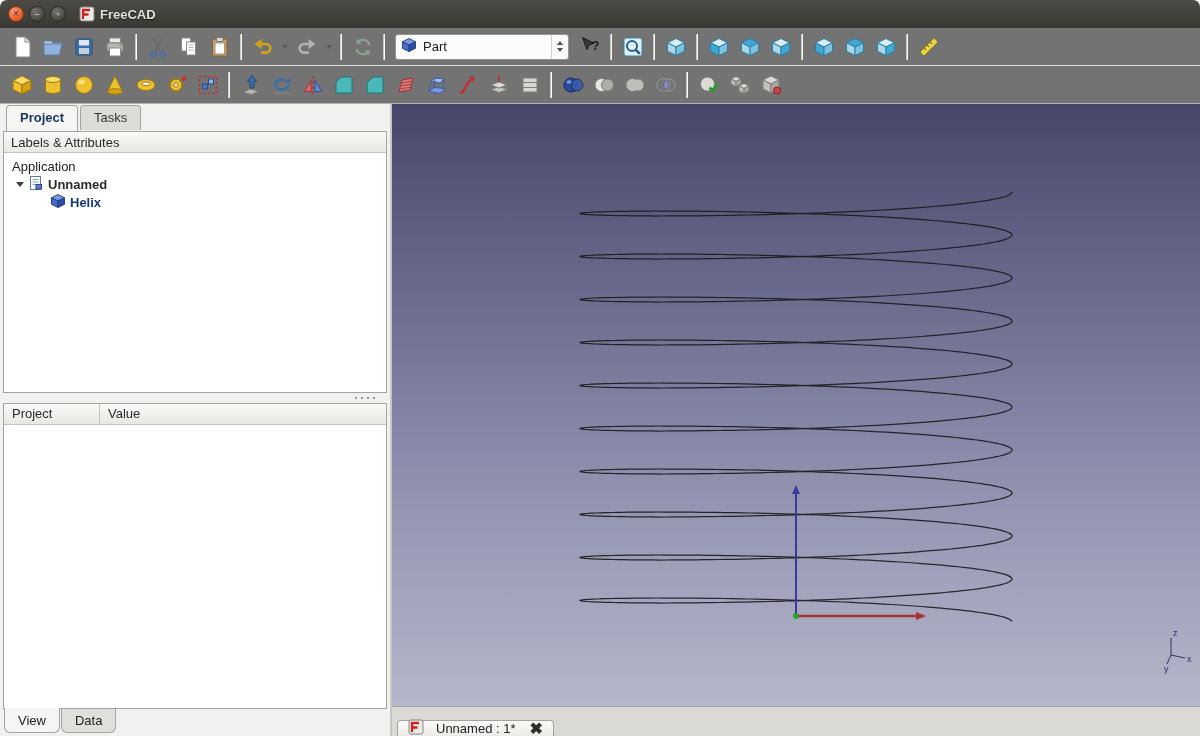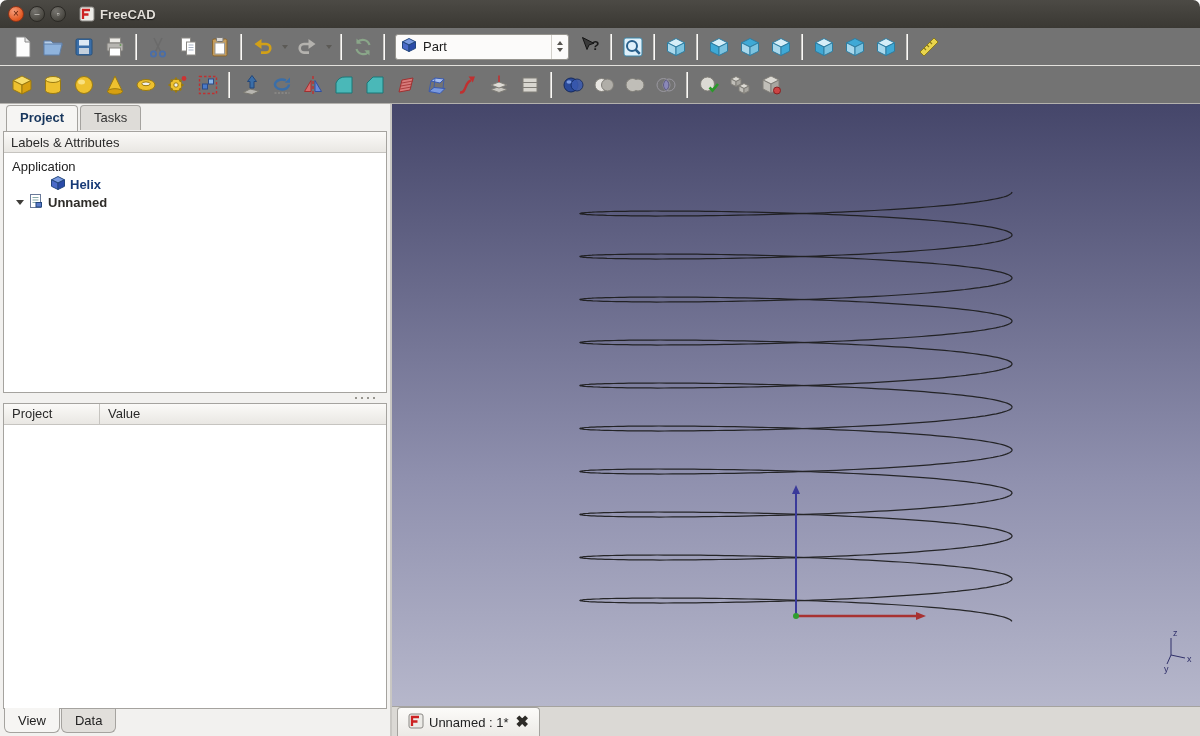--- a/index.html
+++ b/index.html
@@ -83,21 +83,21 @@
   .btab{padding:4px 13px 4px;border:1px solid #a5a39f;border-top:none;border-radius:0 0 6px 6px;
     background:#e1dfdb;color:#222;margin-right:1px}
   .btab.active{background:#f6f5f3;margin-top:-1px;padding-top:5px}
 
   
   .right-col{flex:1;display:flex;flex-direction:column;min-width:0}
   .viewport{flex:1;position:relative;min-height:0;overflow:hidden}
   .viewport svg{position:absolute;left:0;top:0}
   .mdi-bar{height:30px;flex:none;background:#dbd9d5;border-top:1px solid #a5a39f;
     display:flex;align-items:flex-end;padding:0 5px}
-  .mdi-tab{height:29px;display:flex;align-items:center;gap:5px;padding:0 10px;
+  .mdi-tab{height:16px;display:flex;align-items:center;gap:12px;padding:0 10px;
     background:linear-gradient(#fcfbf9,#eceae6);border:1px solid #a5a39f;border-bottom:none;
     border-radius:4px 4px 0 0}
   .mdi-tab .close-x{font-weight:bold;font-size:16px;color:#2e2c28;margin-left:2px;line-height:1}
 </style>
 </head>
 <body>
 
 <div class="window">
 
   <div class="titlebar">
@@ -540,36 +540,36 @@
         <div class="ptab active">Project</div>
         <div class="ptab">Tasks</div>
       </div>
 
       <div class="tree-box">
         <div class="tree-header">Labels &amp; Attributes</div>
         <div class="tree-body">
           <div class="tree-row" style="padding-left:8px">
             <span class="lbl">Application</span>
           </div>
-          <div class="tree-row" style="padding-left:46px">
-            <span><svg width="16" height="16" viewBox="0 0 16 16">
-                  <path d="M8 1.5 14.5 4.8 8 8 1.5 4.8Z" fill="#7a9ae0" stroke="#23477e"></path>
-                  <path d="M1.5 4.8 8 8v6.5L1.5 11.3Z" fill="#4a6ac8" stroke="#23477e"></path>
-                  <path d="M14.5 4.8 8 8v6.5l6.5-3.2Z" fill="#2a4aa8" stroke="#23477e"></path>
-                </svg></span>
-            <span class="lbl bold-feat">Helix</span>
-          </div>
           <div class="tree-row" style="padding-left:12px">
             <span class="expander"></span>
             <span><svg width="16" height="16" viewBox="0 0 16 16">
                   <rect x="2.5" y="1.5" width="10" height="13" fill="#fff" stroke="#6a7a9a"></rect>
                   <path d="M4.5 4.5h6M4.5 7h6M4.5 9.5h4" stroke="#8aa" stroke-width="1"></path>
                   <rect x="8" y="9.5" width="5.5" height="4.5" fill="#5a7ac8" stroke="#23477e"></rect>
                 </svg></span>
             <span class="lbl bold-doc">Unnamed</span>
+          </div>
+          <div class="tree-row" style="padding-left:46px">
+            <span><svg width="16" height="16" viewBox="0 0 16 16">
+                  <path d="M8 1.5 14.5 4.8 8 8 1.5 4.8Z" fill="#7a9ae0" stroke="#23477e"></path>
+                  <path d="M1.5 4.8 8 8v6.5L1.5 11.3Z" fill="#4a6ac8" stroke="#23477e"></path>
+                  <path d="M14.5 4.8 8 8v6.5l6.5-3.2Z" fill="#2a4aa8" stroke="#23477e"></path>
+                </svg></span>
+            <span class="lbl bold-feat">Helix</span>
           </div>
         </div>
       </div>
 
       <div class="splitter">
         <div class="dots"></div>
       </div>
 
       <div class="prop-box">
         <div class="prop-header">

